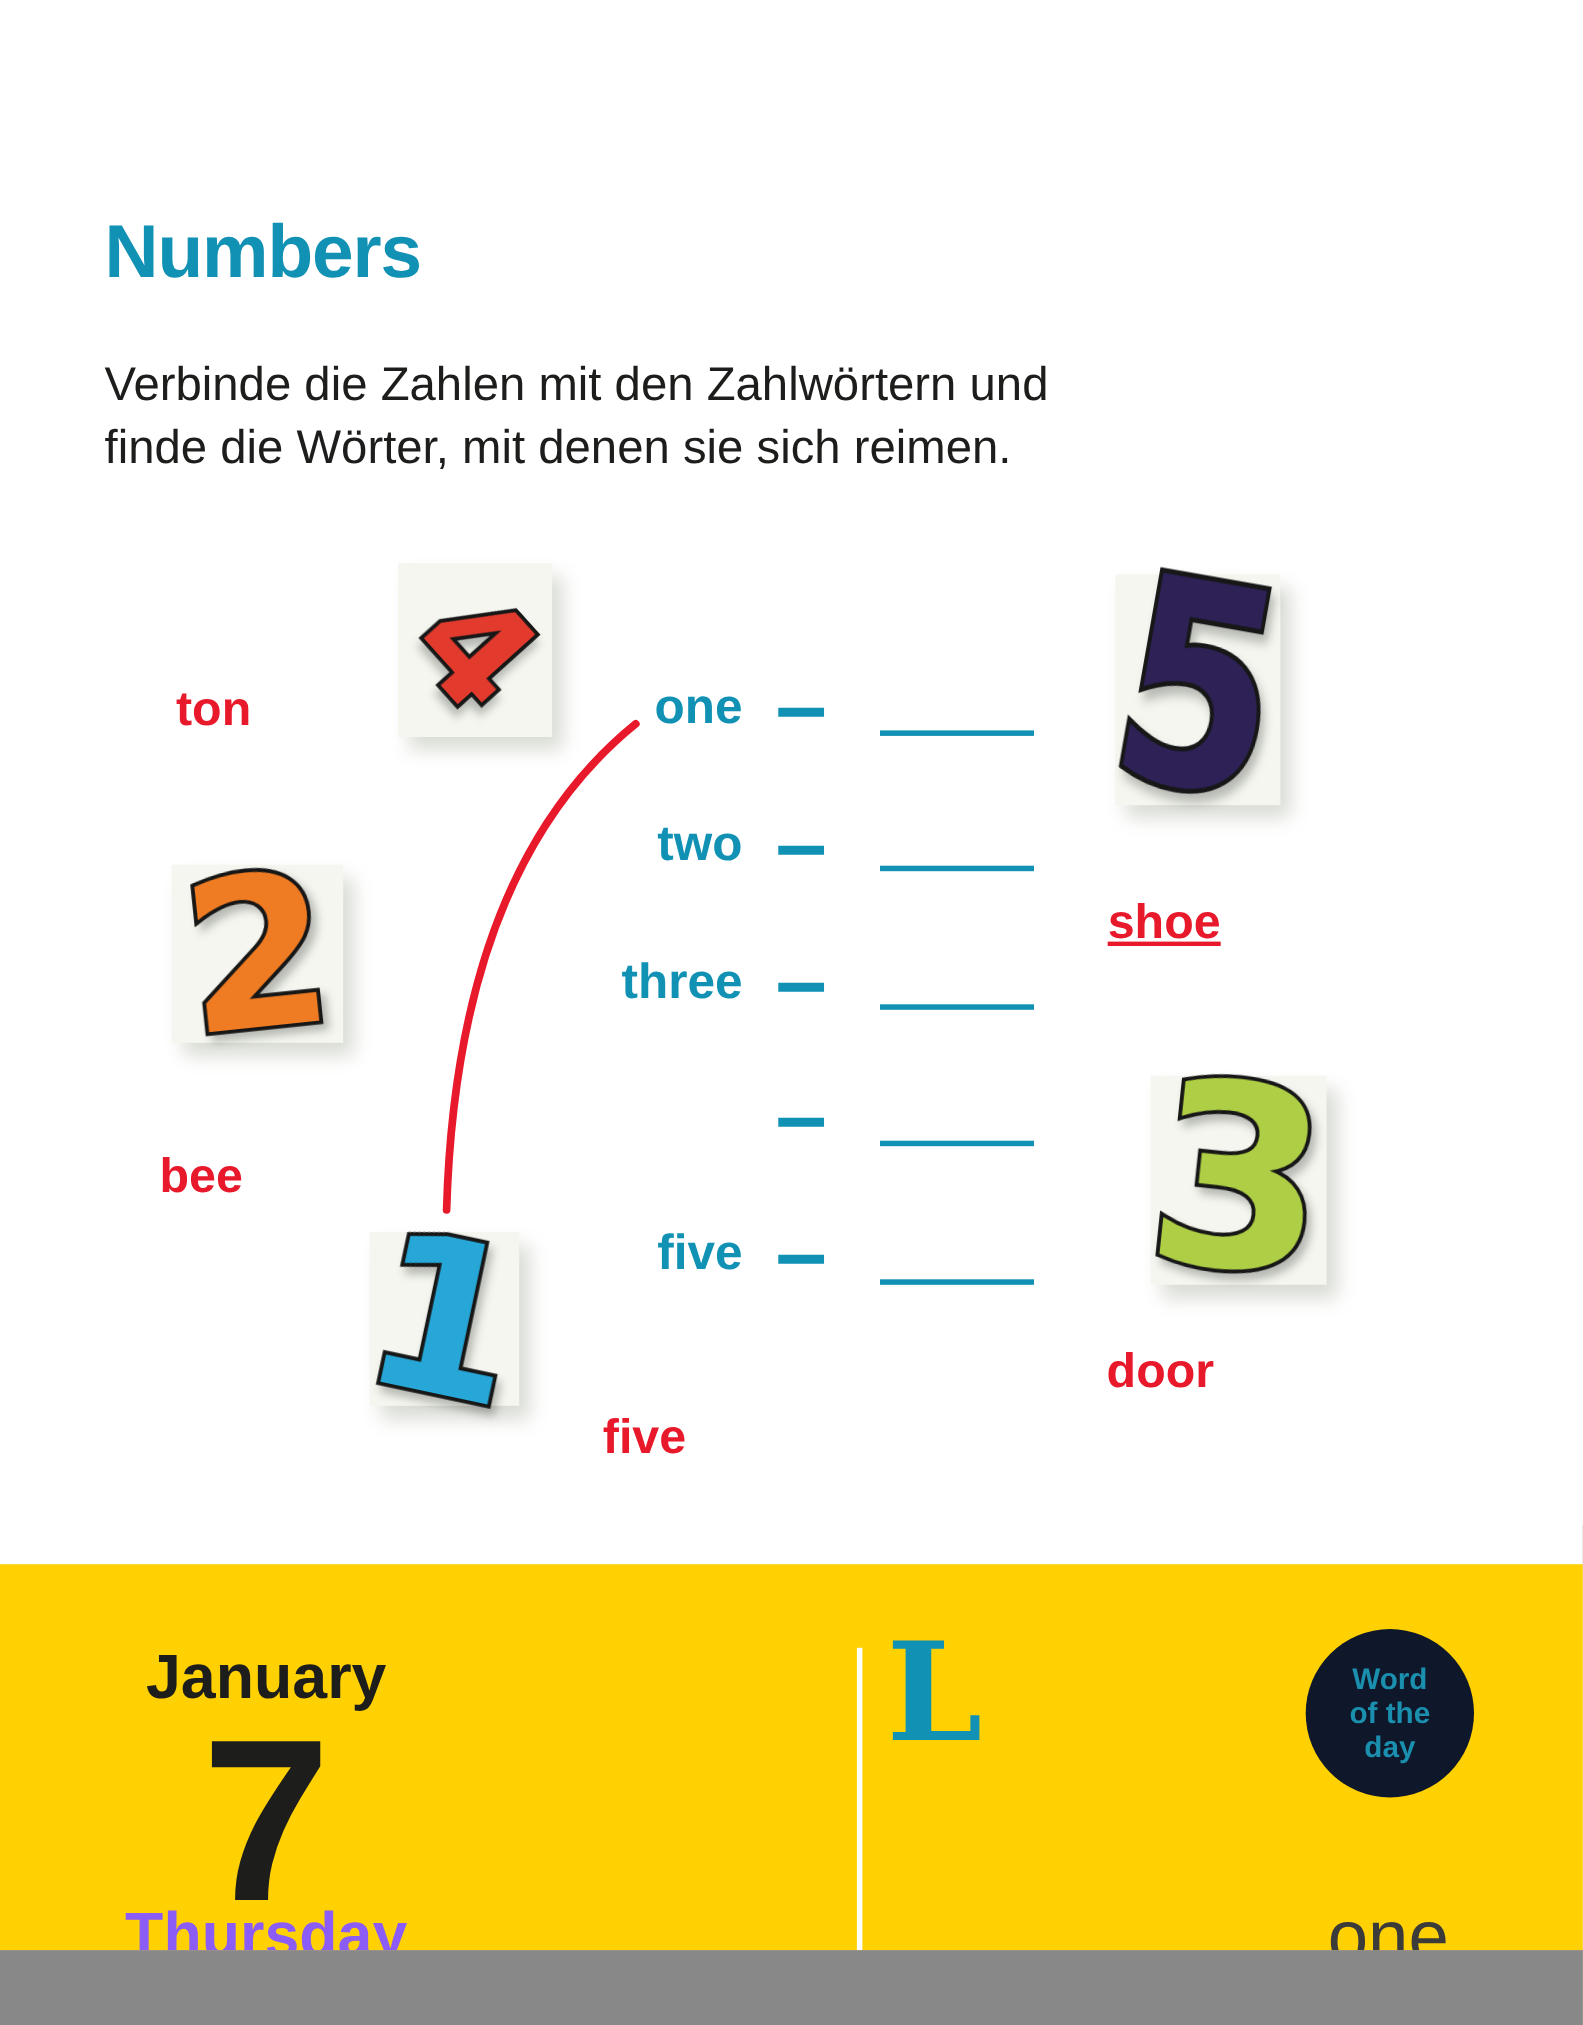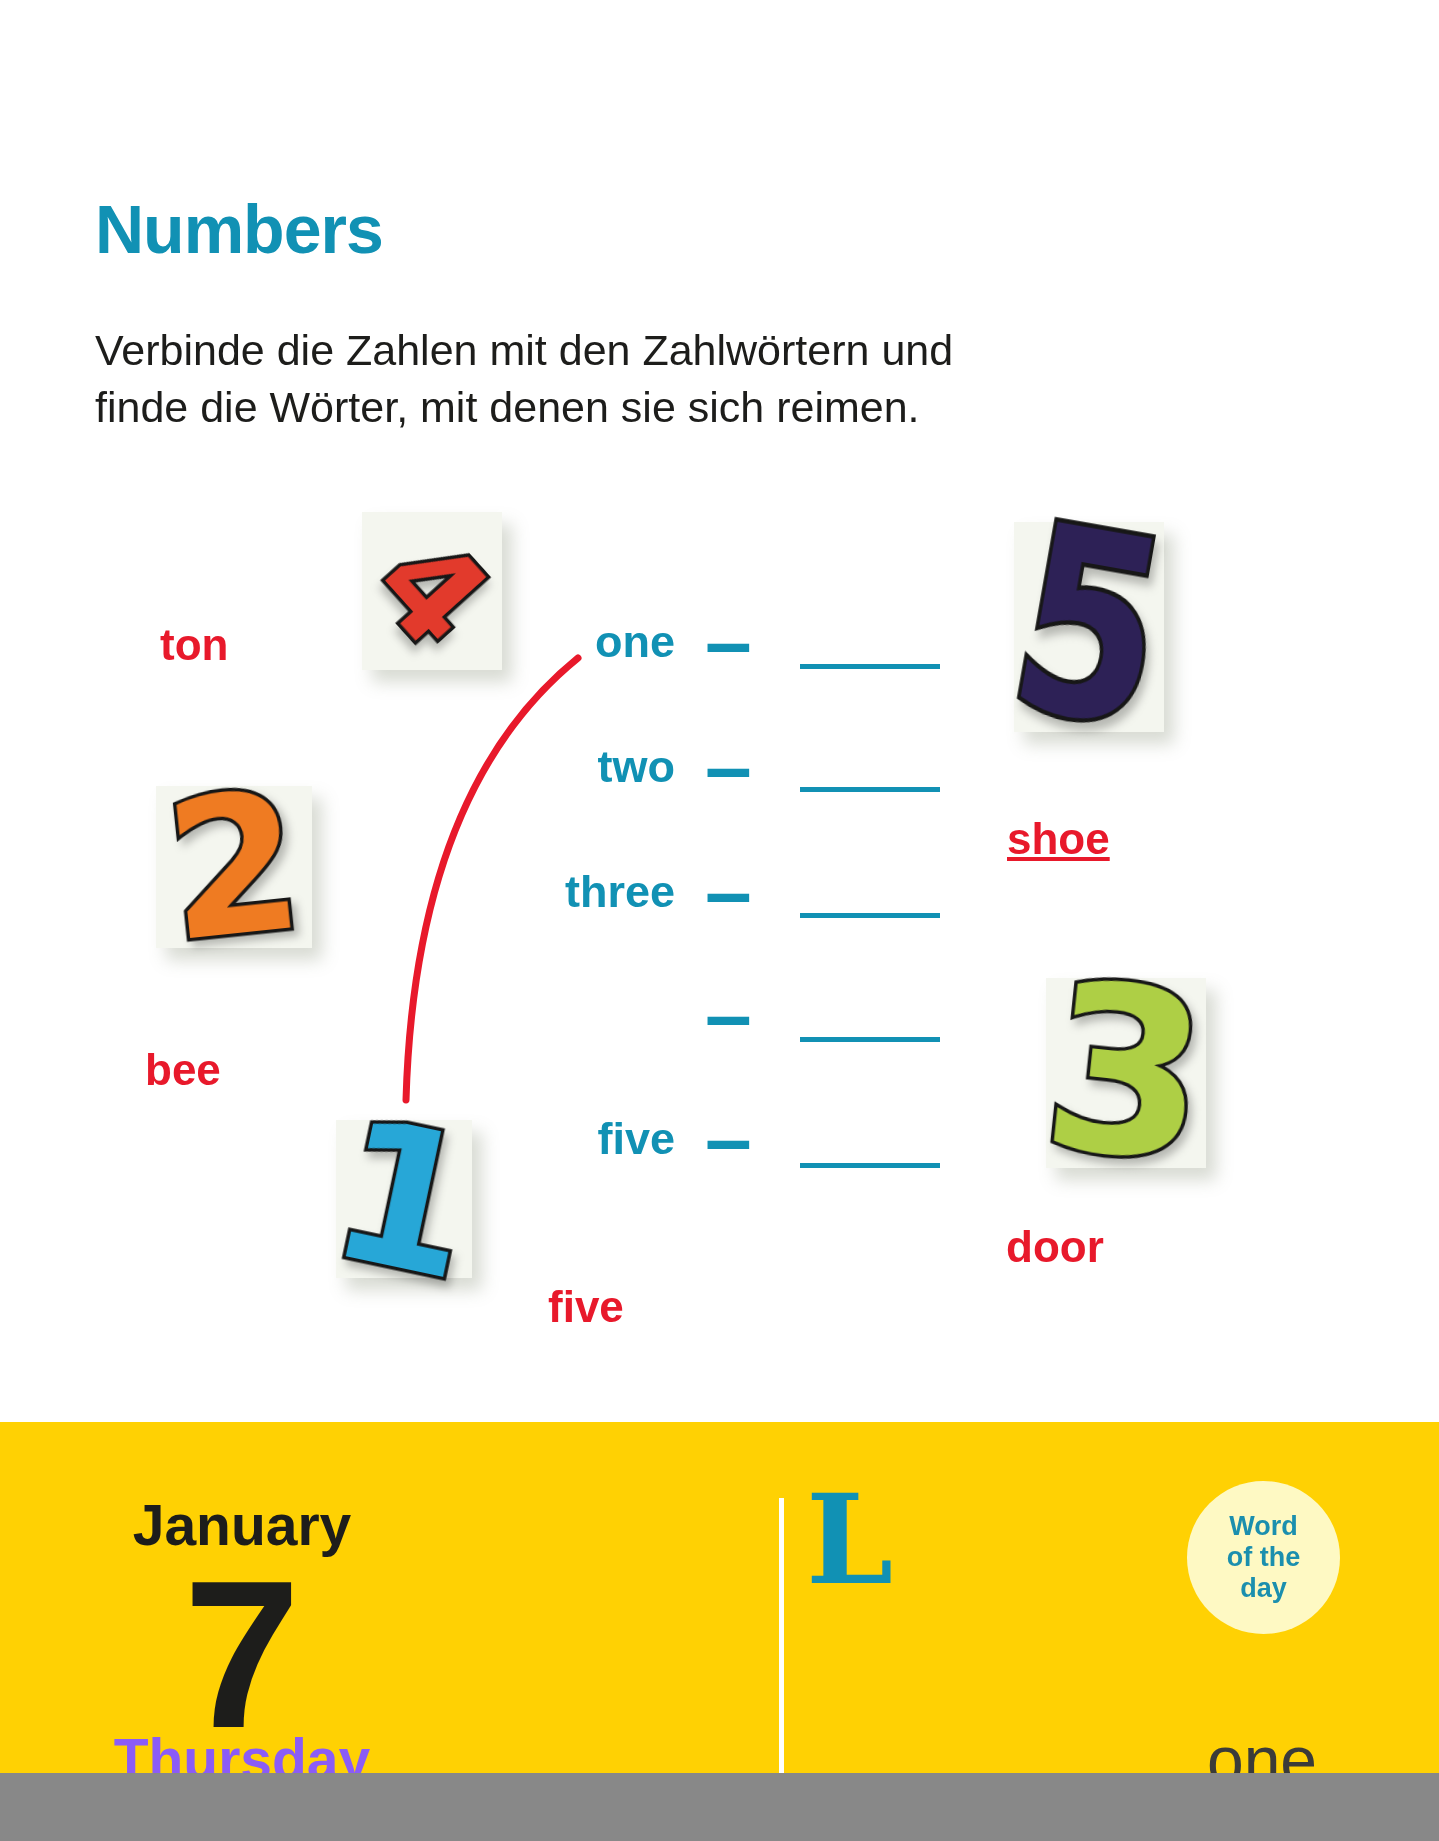--- a/index.html
+++ b/index.html
@@ -40,21 +40,21 @@
 
   #connection-svg{left:0;top:0;width:1439px;height:1841px;pointer-events:none;}
 
   
   .banner{left:0;top:1422px;width:1439px;height:419px;background:#ffd103;}
   .cal-month{left:92px;top:1492px;width:300px;text-align:center;font-size:57px;font-weight:bold;color:#1d1d1b;}
   .cal-day{left:92px;top:1560px;width:300px;text-align:center;font-size:210px;line-height:190px;font-weight:bold;color:#1d1d1b;}
   .cal-weekday{left:92px;top:1726px;width:300px;text-align:center;font-size:57px;font-weight:bold;color:#8b5cf6;}
   .divider{left:779px;top:1498px;width:5px;height:275px;background:#ffffff;}
   .logo-l{left:806px;top:1478px;font-family:"DejaVu Serif",serif;font-size:124px;line-height:124px;font-weight:bold;color:#1191b4;}
-  .badge{left:1187px;top:1481px;width:153px;height:153px;background:#fef9c3;border-radius:50%;
+  .badge{left:1187px;top:1481px;width:153px;height:153px;background:#0f172a;border-radius:50%;
          display:flex;flex-direction:column;align-items:center;justify-content:center;}
   .badge div{font-size:27px;line-height:31px;font-weight:bold;color:#1b8fae;text-align:center;}
   .wod{left:1112px;top:1722px;width:300px;text-align:center;font-size:66px;color:#3b3b39;}
 </style>
 </head>
 <body>
 
 <div id="page">
 
   <div class="abs title">Numbers</div>

